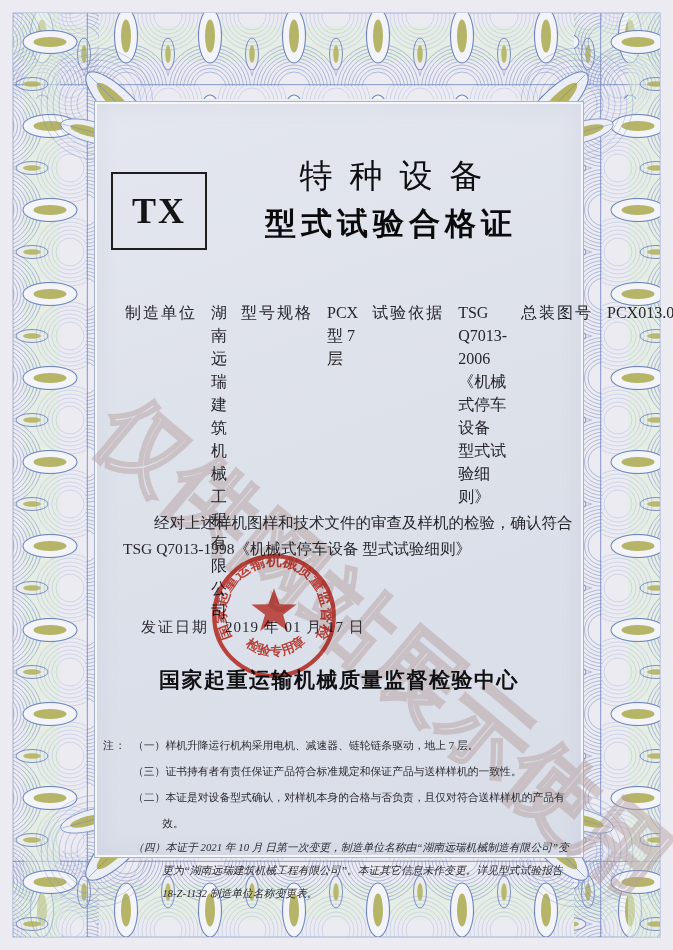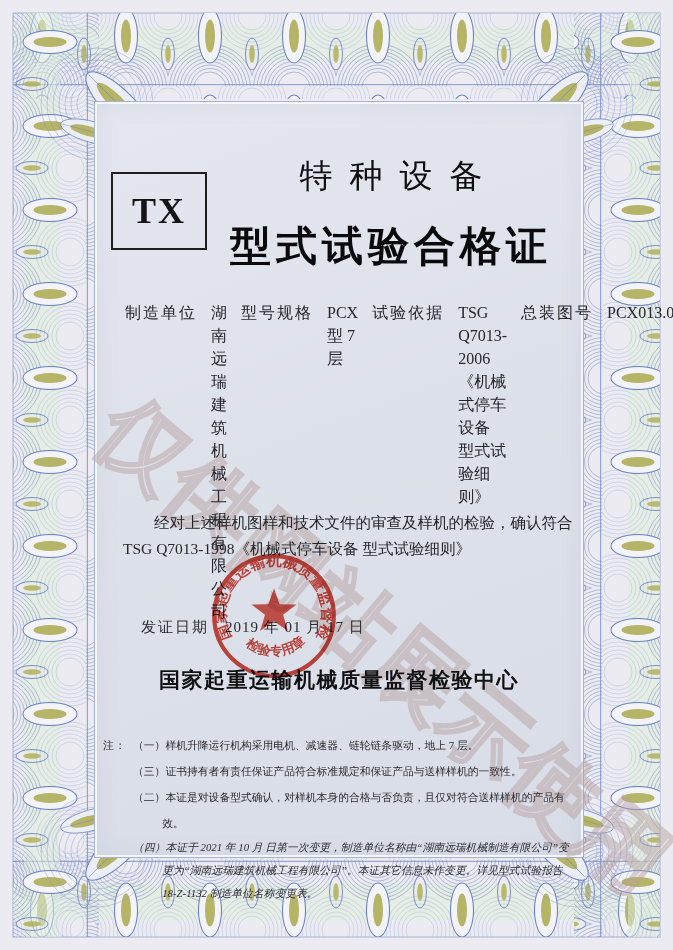--- a/index.html
+++ b/index.html
@@ -23,21 +23,21 @@
     pointer-events:none;
   }
   .content{position:absolute;inset:0;z-index:3;color:#2b2b30;}
   .tx-box{
     position:absolute;left:14px;top:68px;width:92px;height:74px;
     border:2px solid #1d1d20;display:flex;align-items:center;justify-content:center;
     font-size:36px;font-weight:700;letter-spacing:2px;color:#141416;
   }
   .title-block{position:absolute;left:112px;right:8px;top:50px;text-align:center;}
   .title-small{font-size:33px;letter-spacing:17px;text-indent:17px;color:#0e0e10;font-weight:500;}
-  .title-main{font-size:41px;letter-spacing:5px;color:#0a0a0c;font-weight:600;margin-top:20px;}
+  .title-main{font-size:31px;letter-spacing:5px;color:#0a0a0c;font-weight:600;margin-top:4px;}
   .cert-no{position:absolute;left:112px;right:8px;top:163px;text-align:center;
     font-size:16.5px;letter-spacing:1.5px;color:#26262b;}
   .fields{position:absolute;left:28px;right:12px;top:197px;display:flex;flex-direction:row;gap:14px;}
   .field-row{display:flex;line-height:23px;font-size:16px;}
   .field-label{width:74px;letter-spacing:2px;flex:none;color:#26262b;}
   .field-value{margin-left:12px;color:#26262b;}
   .statement{position:absolute;left:26px;right:8px;top:406px;
     font-size:15.5px;line-height:26px;text-indent:2em;color:#26262b;}
   .date-row{position:absolute;left:44px;top:512px;display:flex;font-size:15px;line-height:22px;}
   .date-label{letter-spacing:2px;}

